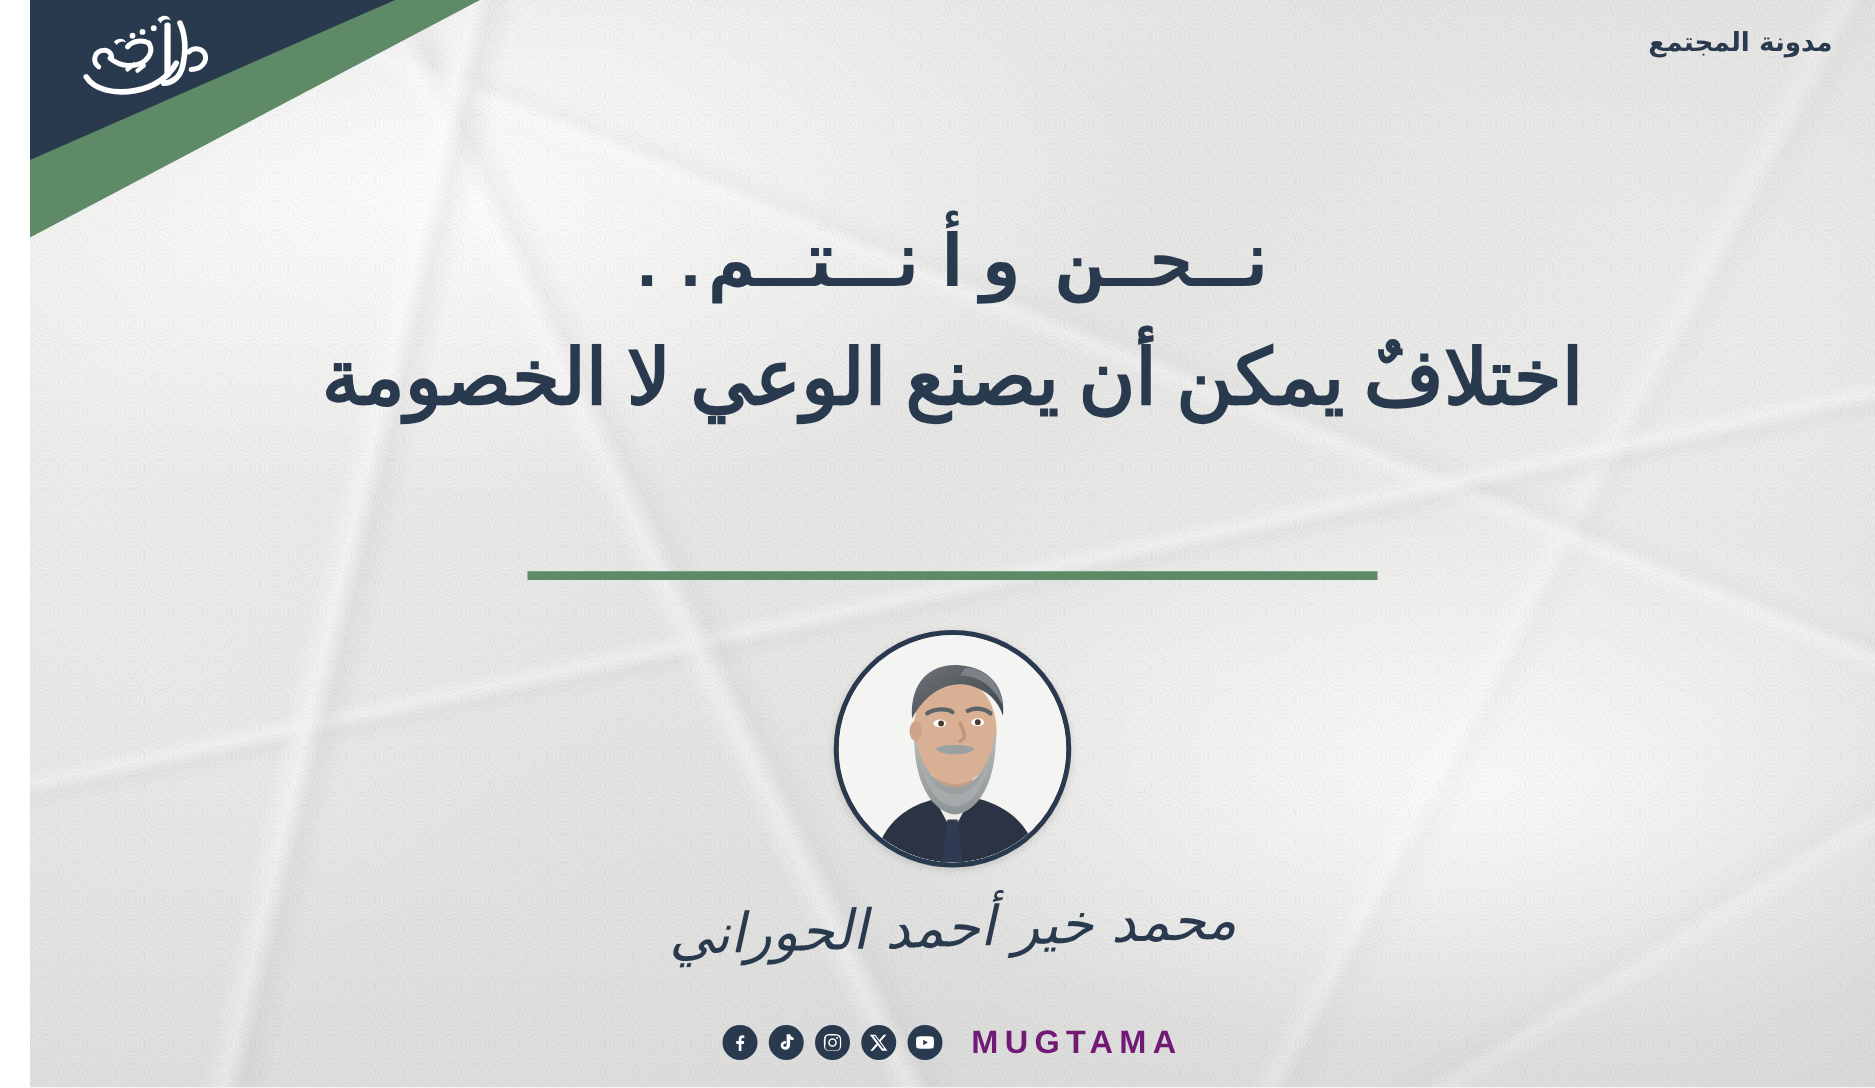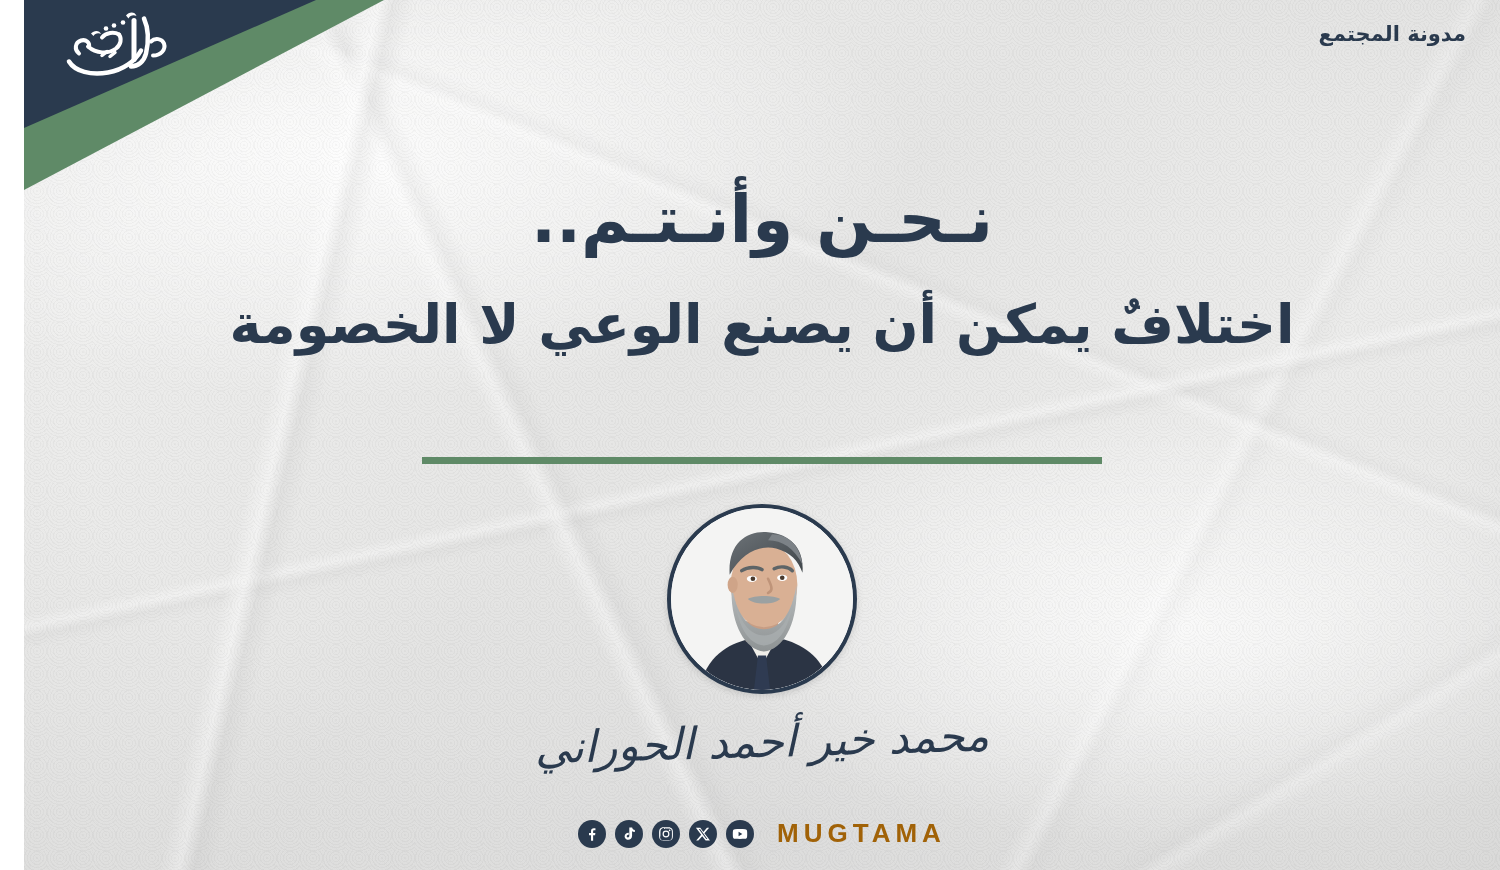--- a/index.html
+++ b/index.html
@@ -116,22 +116,22 @@
     color: #2a3a4e;
   }
 
   .quote-line {
     font-weight: 700;
     line-height: 1.28;
     color: #2a3a4e;
     white-space: nowrap;
   }
 
-  .quote-line-1 { font-size: 66px; letter-spacing: 1px; }
-  .quote-line-2 { font-size: 54px; margin-top: 28px; }
+  .quote-line-1 { font-size: 58px; letter-spacing: 1px; font-family: Liberation Mono, monospace; }
+  .quote-line-2 { font-size: 62px; margin-top: 12px; font-family: Liberation Serif, serif; }
 
   
   .divider {
     position: absolute;
     top: 457px;
     left: 50%;
     transform: translateX(-50%);
     width: 680px;
     height: 7px;
     background: #5f8a67;
@@ -193,21 +193,21 @@
     justify-content: center;
     flex: none;
   }
   .social-icon svg { display: block; width: 18px; height: 18px; fill: #ffffff; }
 
   .wordmark {
     margin-left: 14px;
     font-size: 26px;
     font-weight: 700;
     letter-spacing: 5px;
-    color: #a16207;
+    color: #701a75;
     font-family: "Liberation Sans", "DejaVu Sans", sans-serif;
   }
 </style>
 </head>
 <body>
 
 <div class="card">
 
   <div class="paper-base"></div>
   <div class="paper-creases"></div>

